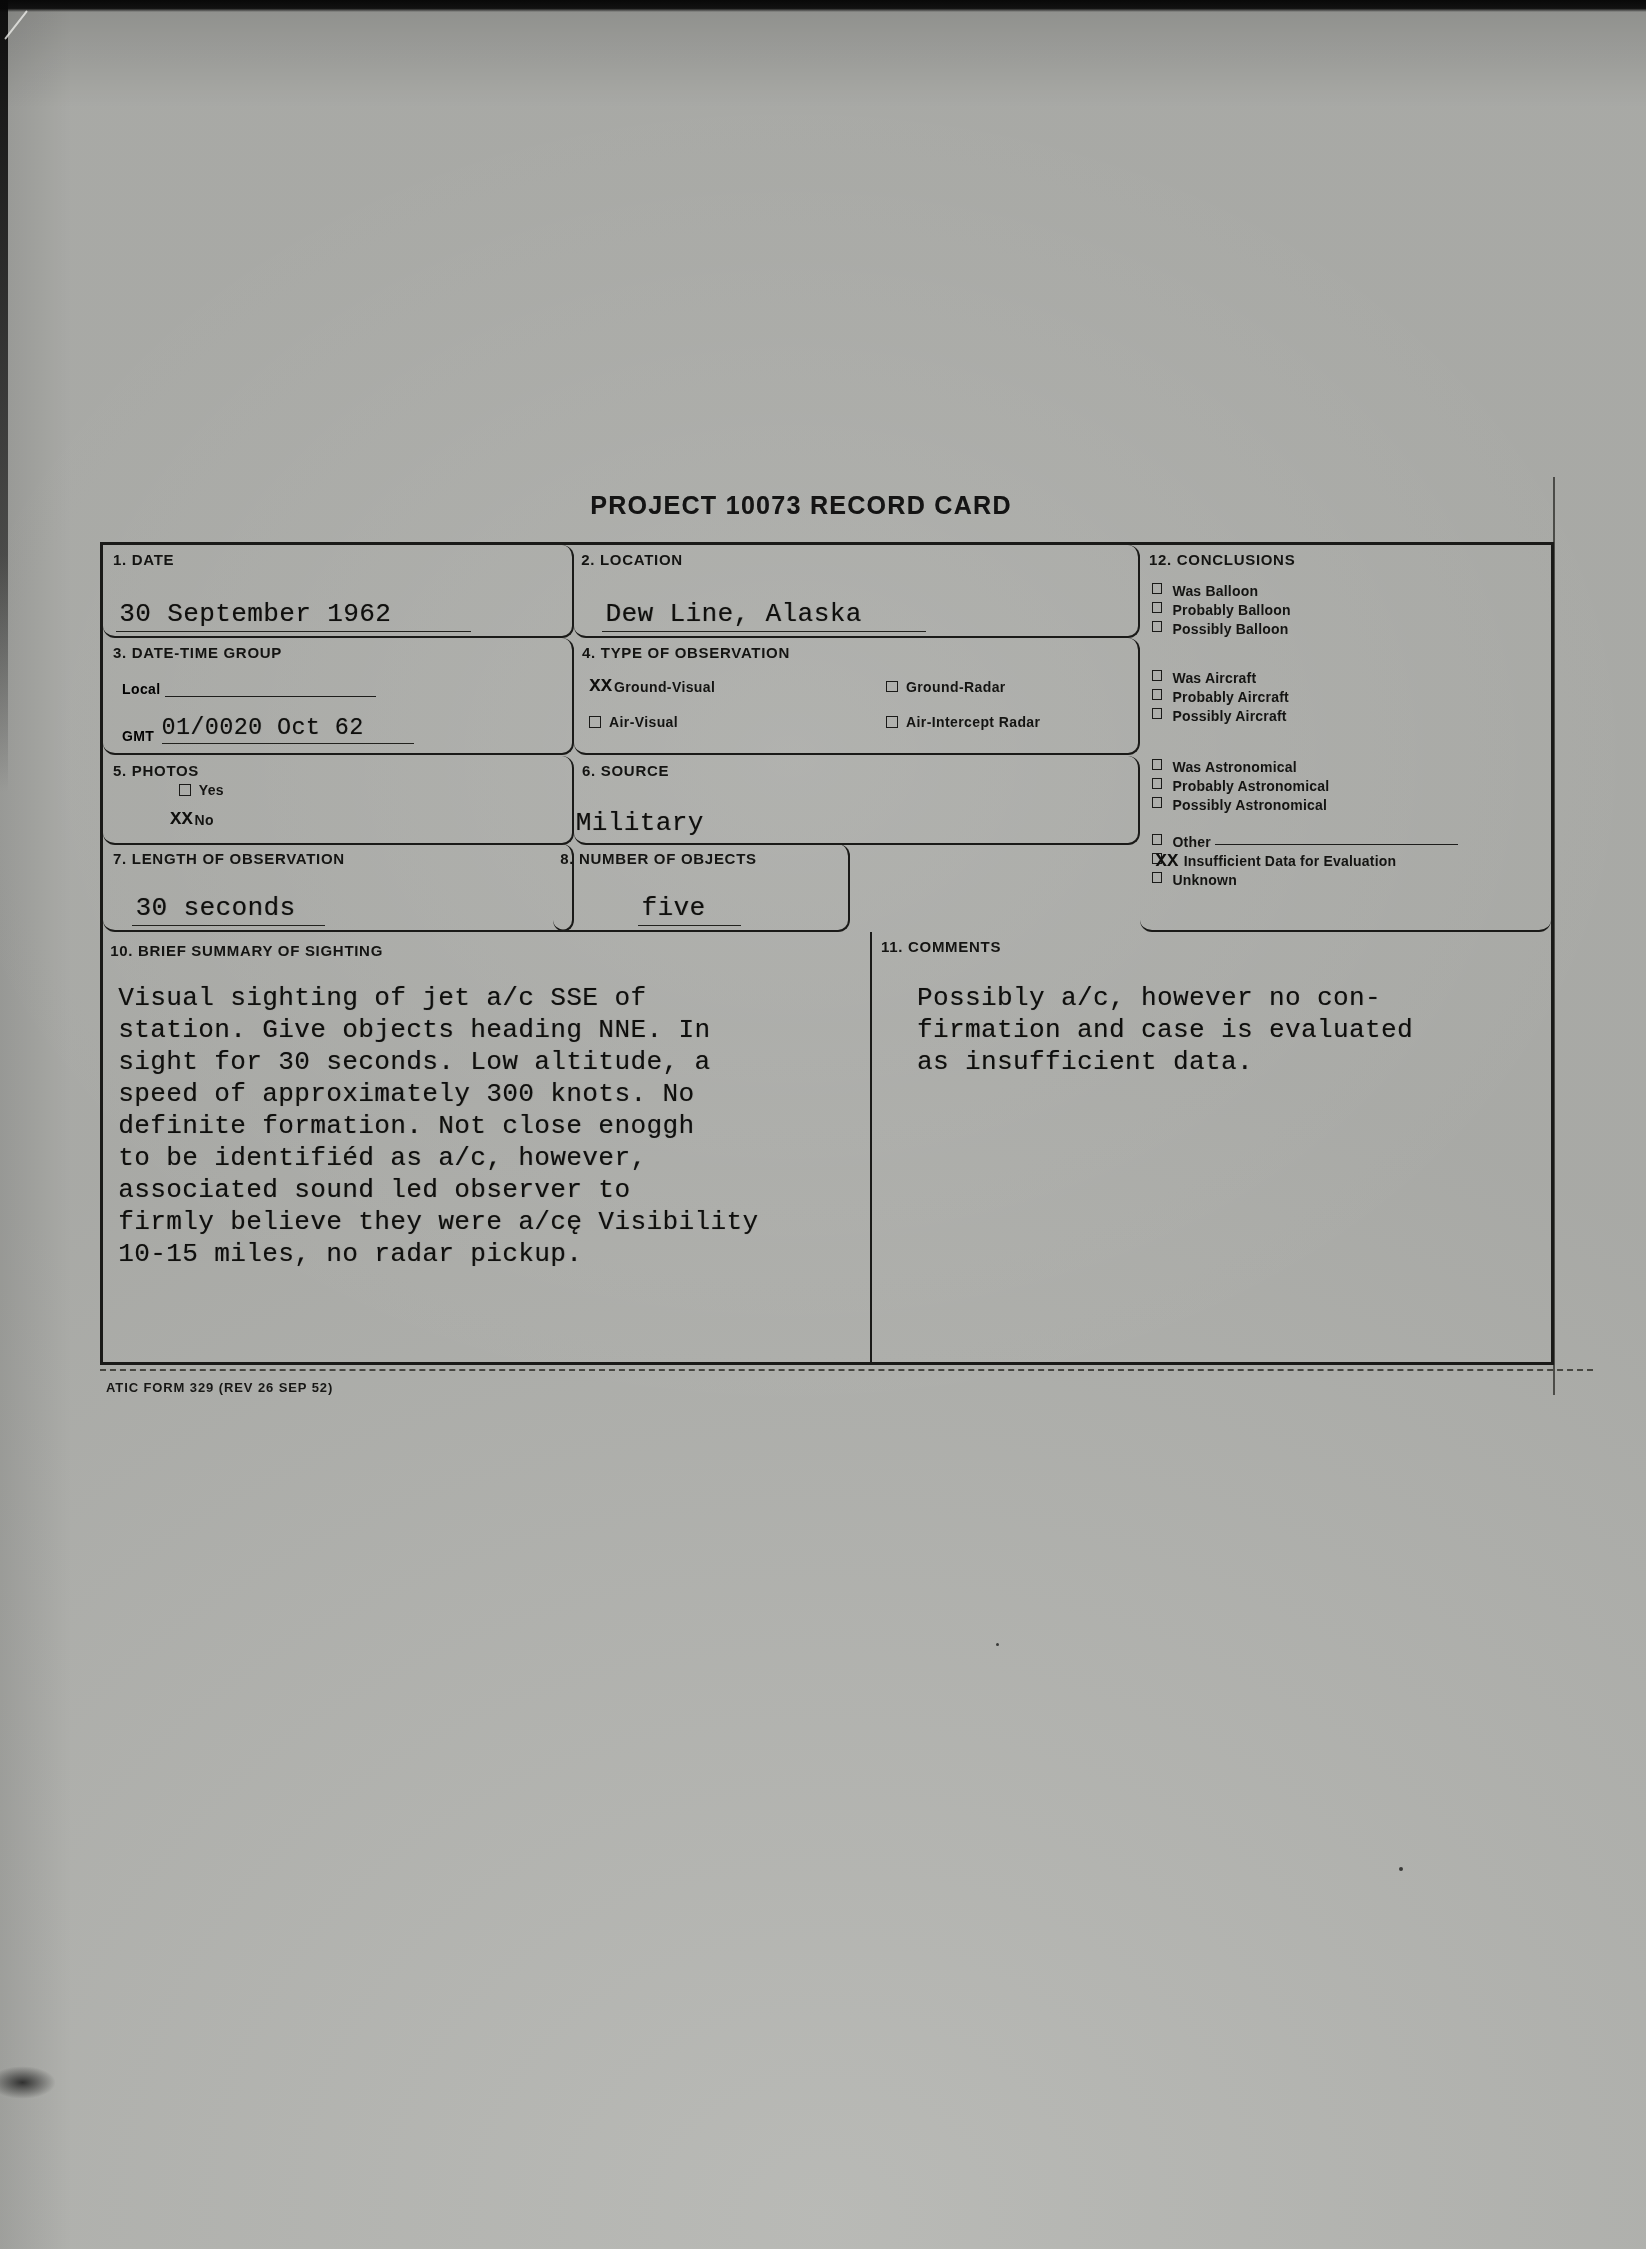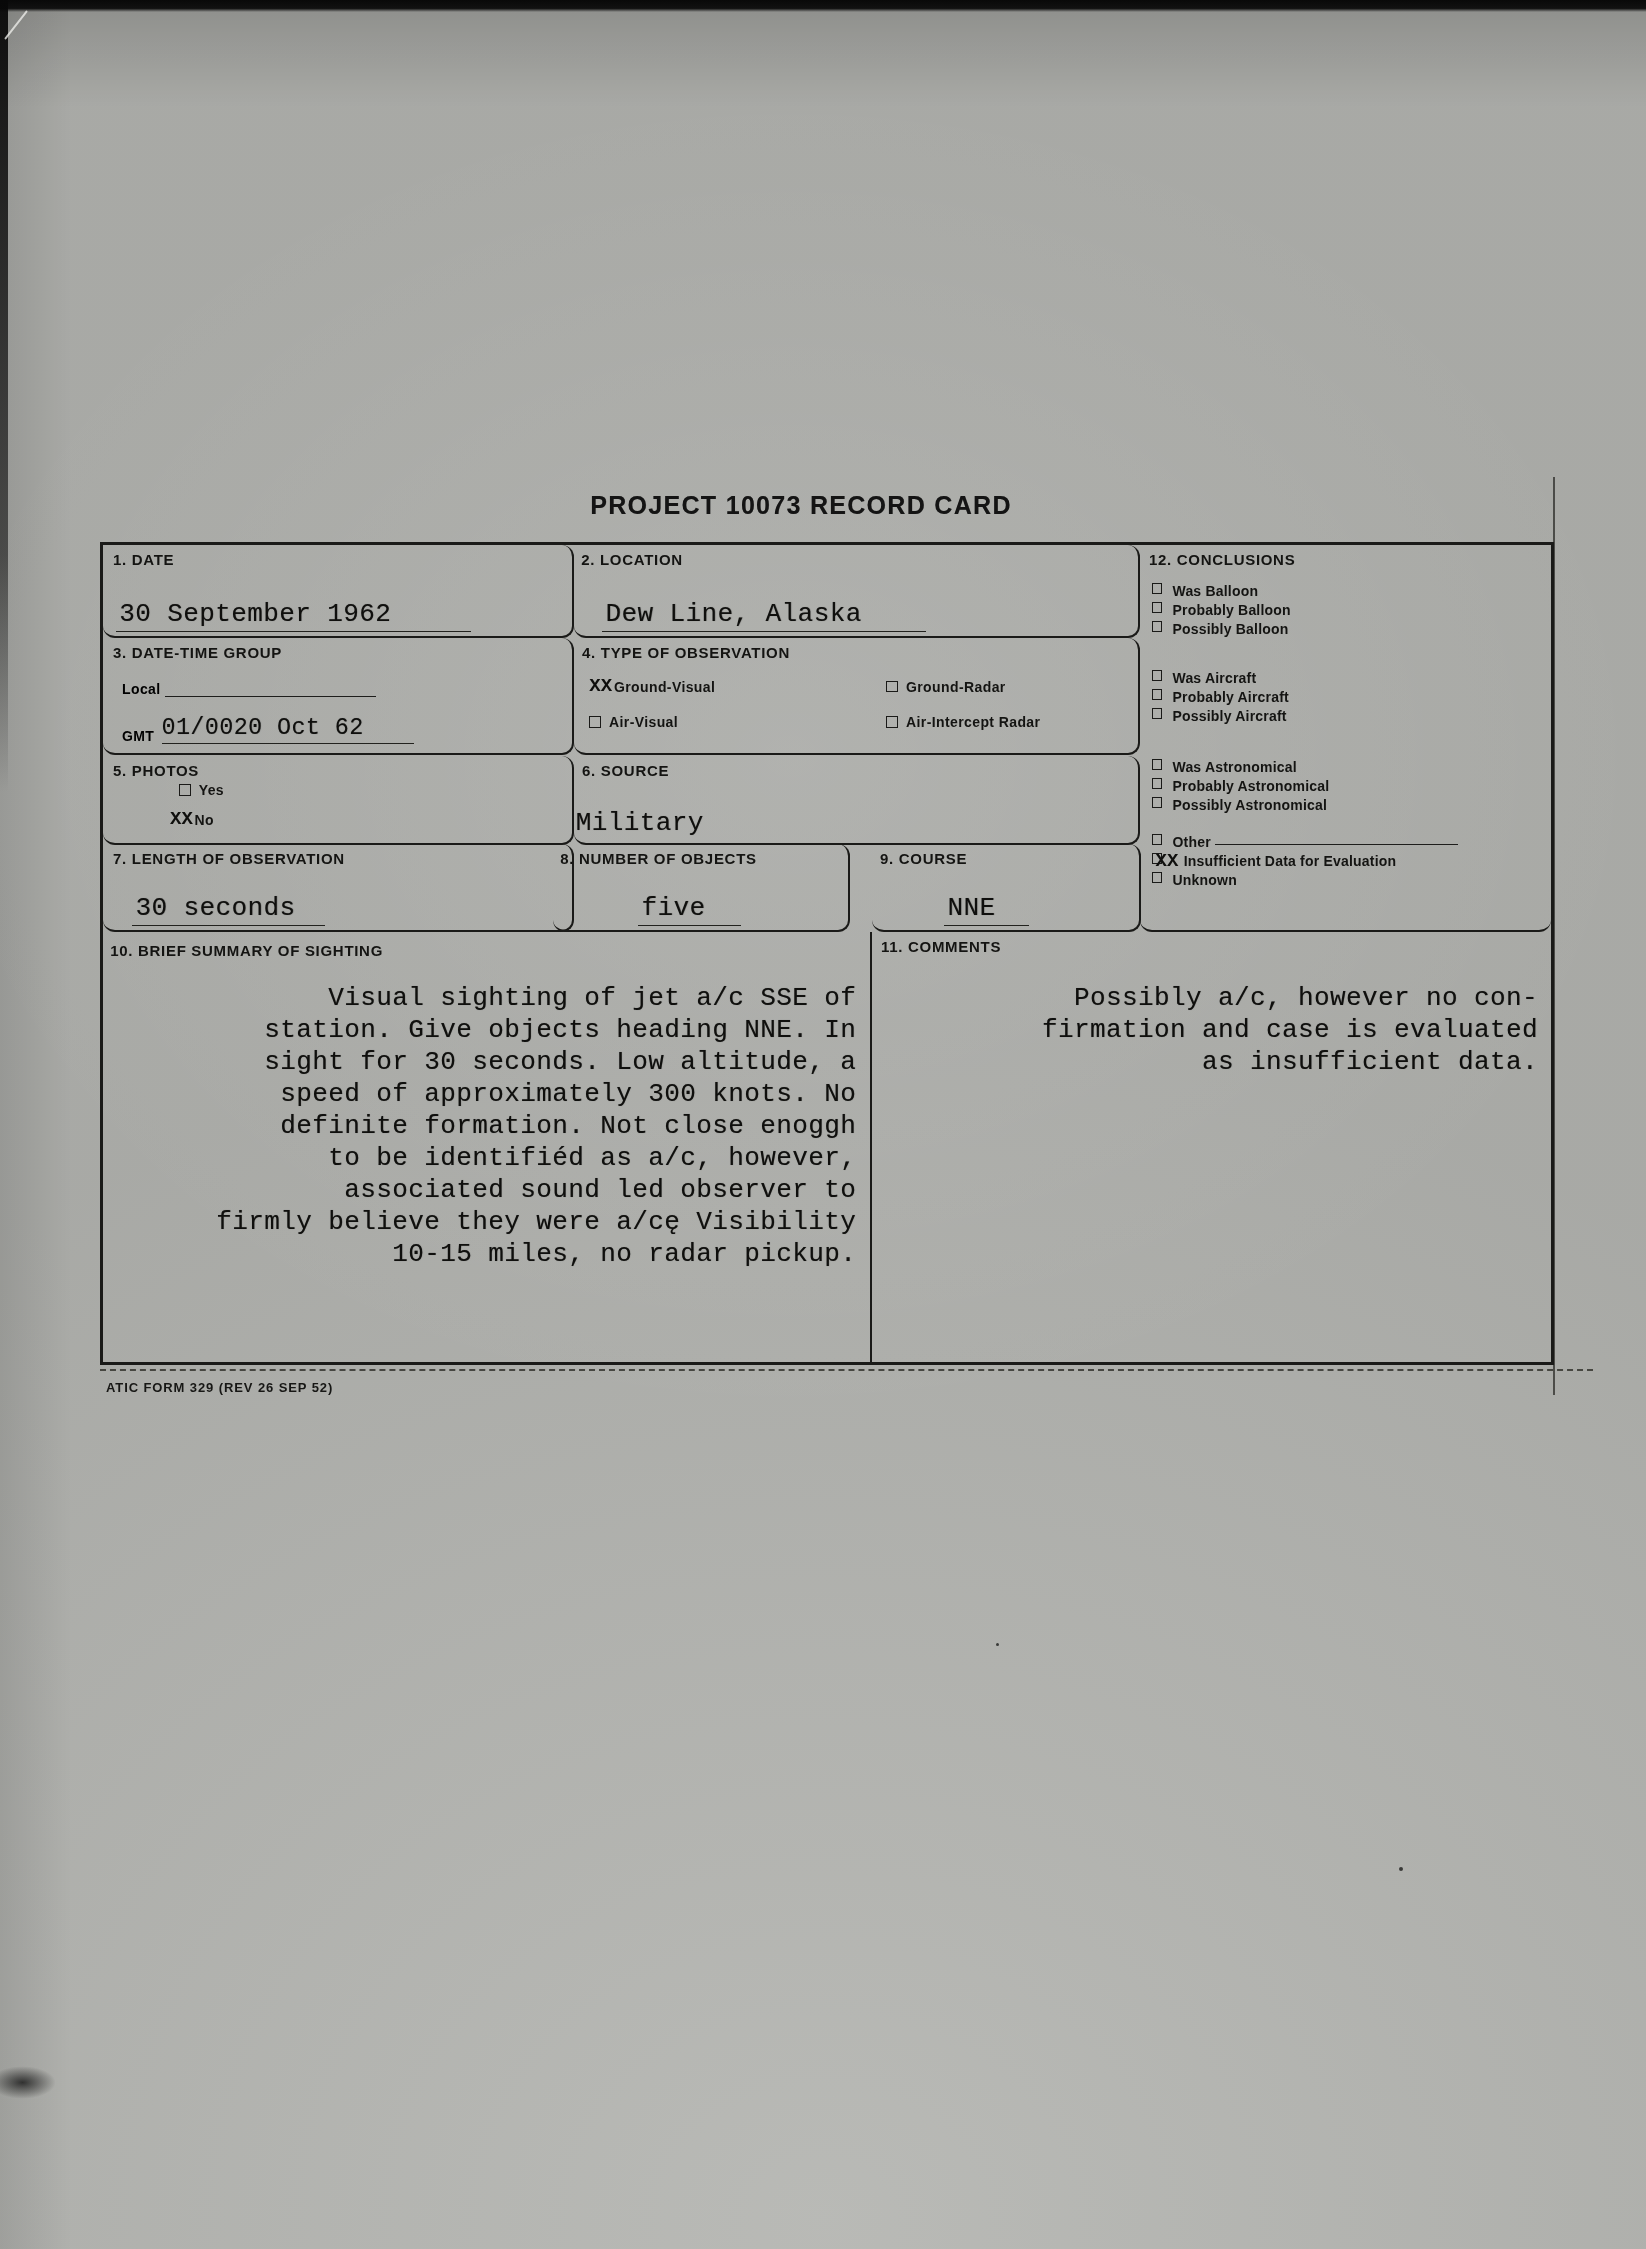--- a/index.html
+++ b/index.html
@@ -68,21 +68,21 @@
   .opt { display:inline-flex; align-items:center; }
   .olabel { font-weight:bold; font-size:14px; letter-spacing:0.4px; color:#141412; }
 
   .concl-list { position:absolute; left:11.7px; top:32px; right:4.5px; }
   .cgroup { }
   .cg1 { margin-top:6.3px; } .cg2 { margin-top:30px; } .cg3 { margin-top:31.5px; } .cg4 { margin-top:18px; }
   .citem { display:flex; align-items:flex-start; height:19px; white-space:nowrap; }
   .citem .cb { width:10.8px; height:10.8px; margin-right:10px; }
   .clabel { font-weight:bold; font-size:14px; letter-spacing:0.2px; color:#141412; }
 
-  .bodytext { position:absolute; font-size:26px; line-height:32px; letter-spacing:0.4px; white-space:pre-line;text-align:right; }
+  .bodytext { position:absolute; font-size:26px; line-height:32px; letter-spacing:0.4px; white-space:pre-line; }
 </style>
 </head>
 <body>
 
 <div class="page">
 
   <div class="paper-tone"></div>
   <div class="top-strip"></div>
   <div class="left-strip"></div>
   <div class="right-line"></div>
@@ -164,24 +164,20 @@
     <div class="cell b-r b-b" style="left:0; top:299px; width:471px; height:88px;">
       <div class="flabel">7. LENGTH OF OBSERVATION</div>
       <div class="typed val uline" style="left:29px; bottom:3.6px; min-width:193px;">30 seconds</div>
     </div>
 
     <div class="cell b-r b-b" style="left:450px; top:299px; width:297px; height:88px;">
       <div class="flabel" style="left:7.2px;">8. NUMBER OF OBJECTS</div>
       <div class="typed val uline" style="left:85px; bottom:3.6px; min-width:103px;">five</div>
     </div>
 
-    <div class="cell b-r b-b" style="left:769px; top:299px; width:269px; height:88px;">
-      <div class="flabel" style="left:8px;">9. COURSE</div>
-      <div class="typed val uline" style="left:72px; bottom:3.6px; min-width:85px;">NNE</div>
-    </div>
 
     <div class="cell b-b" style="left:1037px; top:0; width:411px; height:387px;">
       <div class="flabel" style="left:9px;">12. CONCLUSIONS</div>
       <div class="concl-list">
 
         <div class="cgroup cg1">
           <div class="citem">
             <span class="cb"></span>
             <span class="clabel">Was Balloon</span>
           </div>

